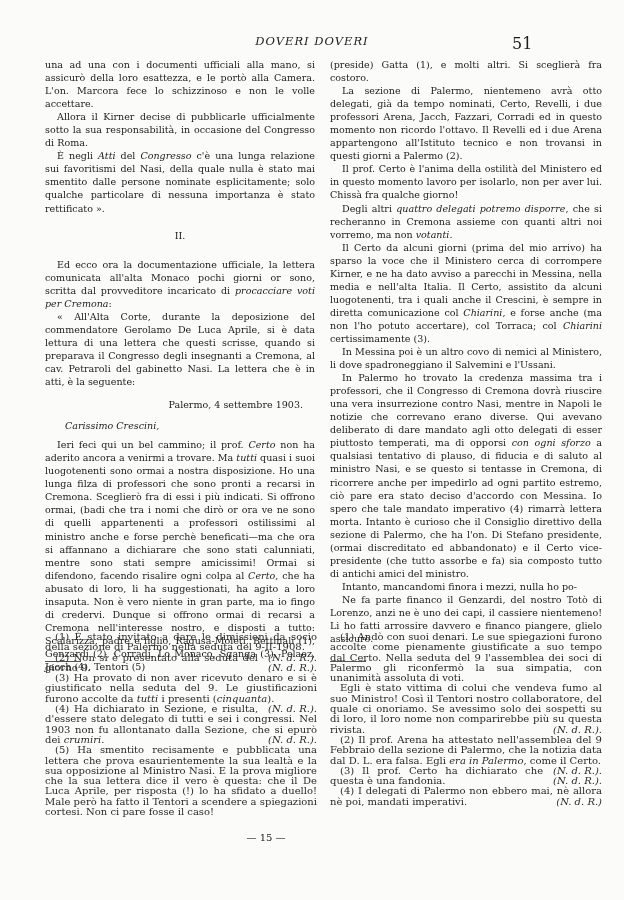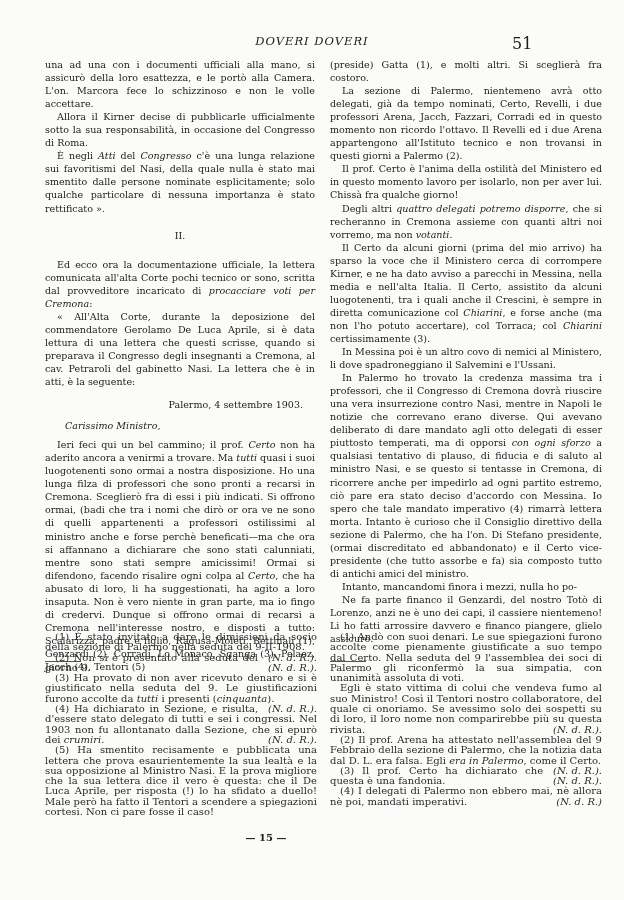--- a/index.html
+++ b/index.html
@@ -23,39 +23,39 @@
   .col .sal { font-style: italic; text-indent: 20px; margin-bottom: 6px; }
   i, .it { font-style: italic; margin-top: 16px; }
   .fnrule { position: absolute; top: 661px; width: 36px; border-top: 1px solid #555; }
   .fnrule.left { left: 45px; }
   .fnrule.right { left: 330px; }
   .fn { position: absolute; top: 632px; width: 272px; font-size: 10px; line-height: 10.3px; text-align: justify; color: #2a2a2a; }
   .fn.left { left: 45px; }
   .fn.right { left: 330px; }
   .fn p { margin: 0; text-indent: 10px; }
   .fn .ref { float: right; font-style: italic; }
-  .folio { position: absolute; top: 832px; left: 0; width: 532px; text-align: center; font-size: 10px; font-weight: bold; }
+  .folio { position: absolute; top: 832px; left: 0; width: 532px; text-align: center; font-size: 10px; font-weight: normal; }
 </style>
 </head>
 <body>
 
 <div class="header">
   <span class="title">DOVERI DOVERI</span>
   <span class="pagenum">51</span>
 </div>
 
 <div class="col left">
   <p class="noind">una ad una con i documenti ufficiali alla mano, si assicurò della loro esattezza, e le portò alla Camera. L'on. Marcora fece lo schizzinoso e non le volle accettare.</p>
   <p><span>Allora il Kirner decise di pubblicarle ufficialmente sotto la sua responsabilità, in occasione del Congresso di Roma.</span></p>
   <p><span>È negli </span><i>Atti</i><span> del </span><i>Congresso</i><span> c'è una lunga relazione sui favoritismi del Nasi, della quale nulla è stato mai smentito dalle persone nominate esplicitamente; solo qualche particolare di nessuna importanza è stato rettificato ».</span></p>
   <p class="sec">II.</p>
-  <p><span>Ed ecco ora la documentazione ufficiale, la lettera comunicata all'alta Corte pochi tecnico or sono, scritta dal provveditore incaricato di </span><i>procacciare voti per Cremona</i><span>:</span></p>
+  <p><span>Ed ecco ora la documentazione ufficiale, la lettera comunicata all'alta Monaco pochi giorni or sono, scritta dal provveditore incaricato di </span><i>procacciare voti per Cremona</i><span>:</span></p>
   <p>« All'Alta Corte, durante la deposizione del commendatore Gerolamo De Luca Aprile, si è data lettura di una lettera che questi scrisse, quando si preparava il Congresso degli insegnanti a Cremona, al cav. Petraroli del gabinetto Nasi. La lettera che è in atti, è la seguente:</p>
   <p class="date">Palermo, 4 settembre 1903.</p>
-  <p class="sal">Carissimo Ministro,</p>
+  <p class="sal">Carissimo Crescini,</p>
   <p><span>Ieri feci qui un bel cammino; il prof. </span><i>Certo</i><span> non ha aderito ancora a venirmi a trovare. Ma </span><i>tutti</i><span> quasi i suoi luogotenenti sono ormai a nostra disposizione. Ho una lunga filza di professori che sono pronti a recarsi in Cremona. Sceglierò fra di essi i più indicati. Si offrono ormai, (badi che tra i nomi che dirò or ora ve ne sono di quelli appartenenti a professori ostilissimi al ministro anche e forse perchè beneficati—ma che ora si affannano a dichiarare che sono stati calunniati, mentre sono stati sempre amicissimi! Ormai si difendono, facendo risalire ogni colpa al </span><i>Certo</i><span>, che ha abusato di loro, li ha suggestionati, ha agito a loro insaputa. Non è vero niente in gran parte, ma io fingo di credervi. Dunque si offrono ormai di recarsi a Cremona nell'interesse nostro, e disposti a tutto: Scalarizza, padre e figlio, Ragusa-Moleti, Bettinali (1), Genzardi (2), Corradi, Lo Monaco, Sganga (3), Pelaez, Jacch (4), Tentori (5)</span></p>
 </div>
 
 <div class="col right">
   <p class="noind">(preside) Gatta (1), e molti altri. Si sceglierà fra costoro.</p>
   <p>La sezione di Palermo, nientemeno avrà otto delegati, già da tempo nominati, Certo, Revelli, i due professori Arena, Jacch, Fazzari, Corradi ed in questo momento non ricordo l'ottavo. Il Revelli ed i due Arena appartengono all'Istituto tecnico e non trovansi in questi giorni a Palermo (2).</p>
   <p>Il prof. Certo è l'anima della ostilità del Ministero ed in questo momento lavoro per isolarlo, non per aver lui. Chissà fra qualche giorno!</p>
   <p><span>Degli altri </span><i>quattro delegati potremo disporre</i><span>, che si recheranno in Cremona assieme con quanti altri noi vorremo, ma non </span><i>votanti</i><span>.</span></p>
   <p><span>Il Certo da alcuni giorni (prima del mio arrivo) ha sparso la voce che il Ministero cerca di corrompere Kirner, e ne ha dato avviso a parecchi in Messina, nella media e nell'alta Italia. Il Certo, assistito da alcuni luogotenenti, tra i quali anche il Crescini, è sempre in diretta comunicazione col </span><i>Chiarini</i><span>, e forse anche (ma non l'ho potuto accertare), col Torraca; col </span><i>Chiarini</i><span> certissimamente (3).</span></p>
   <p>In Messina poi è un altro covo di nemici al Ministero, li dove spadroneggiano il Salvemini e l'Ussani.</p>

